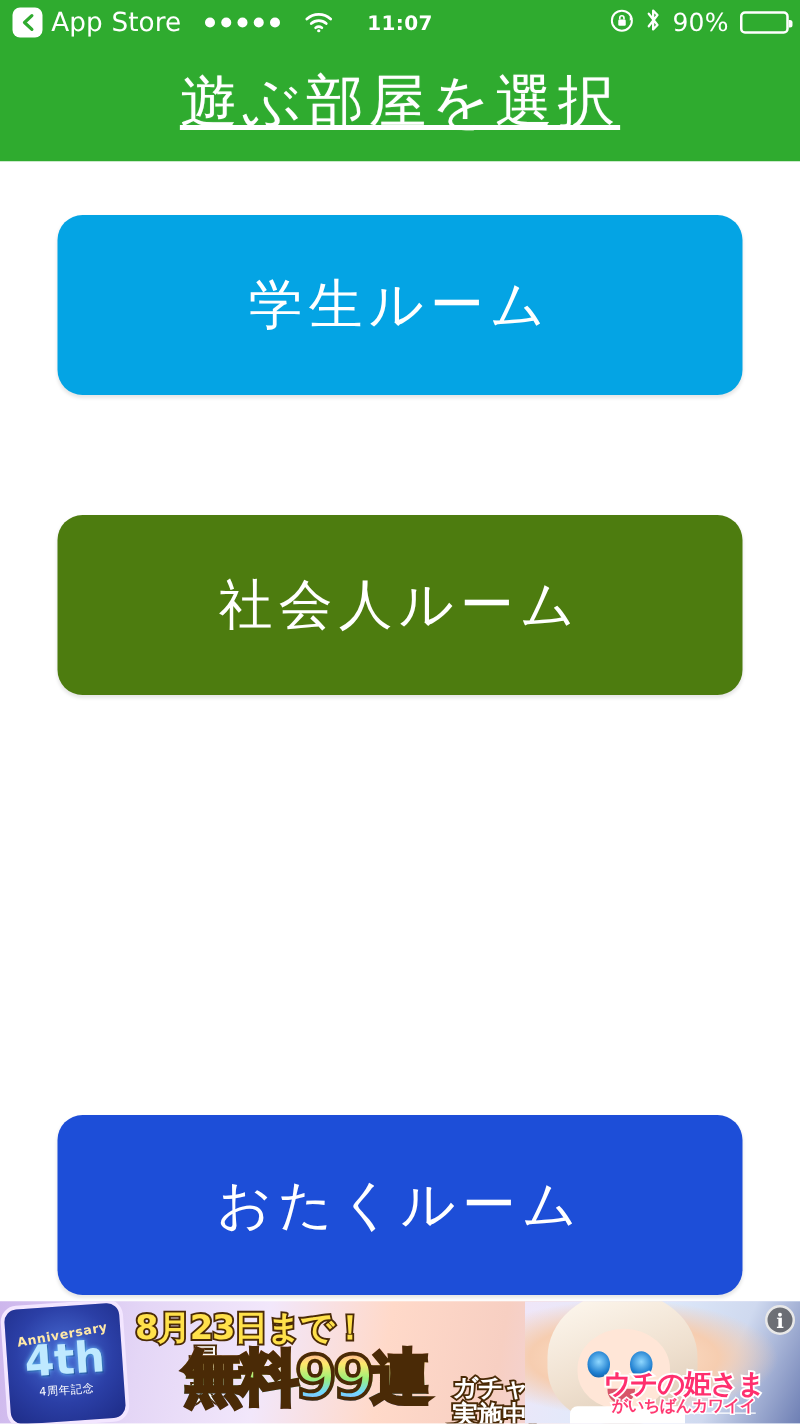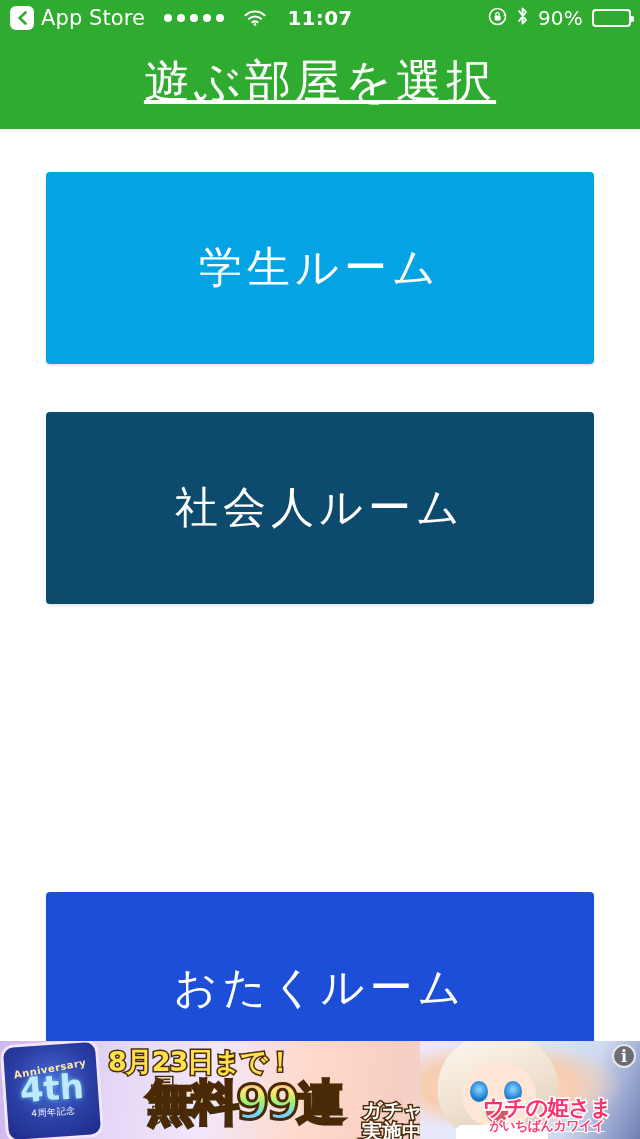--- a/index.html
+++ b/index.html
@@ -26,21 +26,21 @@
     display:flex; align-items:center; justify-content:center;
   }
   .back-chip svg { display:block; }
   .sb-appname { font-size:21px; letter-spacing:0.1px; line-height:1; }
   .sb-dots { display:flex; align-items:center; gap:5px; margin-left:12px; }
   .sb-dots i { width:8px; height:8px; border-radius:50%; background:#ffffff; display:block; }
   .sb-wifi { margin-left:13px; display:flex; align-items:center; }
   .sb-time {
     position:absolute; left:0; right:0; top:0; height:36px;
     display:flex; align-items:center; justify-content:center;
-    font-size:20px; font-weight:bold; letter-spacing:0.3px;
+    font-size:16px; font-weight:bold; letter-spacing:0.3px;
   }
   .sb-right {
     position:absolute; right:9px; top:0; height:36px;
     display:flex; align-items:center; gap:9px;
   }
   .sb-pct { font-size:20px; letter-spacing:0.2px; }
   .battery {
     position:relative; width:39px; height:18px;
     border:2px solid #ffffff; border-radius:4px; padding:2px;
   }
@@ -56,22 +56,22 @@
     color:#ffffff; font-size:46px; letter-spacing:4px;
     font-family:"DejaVu Sans","Liberation Sans",sans-serif;
     font-weight:500;
     text-shadow:0 0 1px rgba(255,255,255,.35);
     text-decoration:underline;
   }
 
   
   .room-list { position:absolute; left:0; top:129px; width:640px; bottom:0; }
   .room-btn {
-    position:absolute; left:46px; width:548px; height:192px;
-    border-radius:4px; border:none; cursor:pointer;
+    position:absolute; left:46px; width:548px; height:144px;
+    border-radius:20px; border:none; cursor:pointer;
     display:flex; align-items:center; justify-content:center;
     color:#ffffff; font-size:43px; letter-spacing:5px;
     font-family:"DejaVu Sans","Liberation Sans",sans-serif;
     box-shadow:0 2px 3px rgba(0,0,0,0.10);
   }
   .room-btn.i0 { top:43px;  background:#04a4e4; }
   .room-btn.i1 { top:283px; background:#1fa81b; }
   .room-btn.i2 { top:523px; background:#f50077; }
   .room-btn.i3 { top:763px; background:#f8a200; }
 
@@ -229,21 +229,21 @@
         </span>
       </div>
 
     </div>
 
     <div class="nav-title">遊ぶ部屋を選択</div>
   </div>
 
   <div class="room-list">
     <button class="room-btn i0" style="background: rgb(4, 164, 228);">学生ルーム</button>
-    <button class="room-btn i1" style="background: #0c4a6e;">社会人ルーム</button>
+    <button class="room-btn i1" style="background: #4d7c0f;">社会人ルーム</button>
     <button class="room-btn i3" style="background: #1d4ed8;">おたくルーム</button>
   </div>
 
   <div class="ad">
 
     <div class="ad-anniv">
       <span class="anv-word">Anniversary</span>
       <span class="anv-4th">4th</span>
       <span class="anv-sub">4周年記念</span>
     </div>

